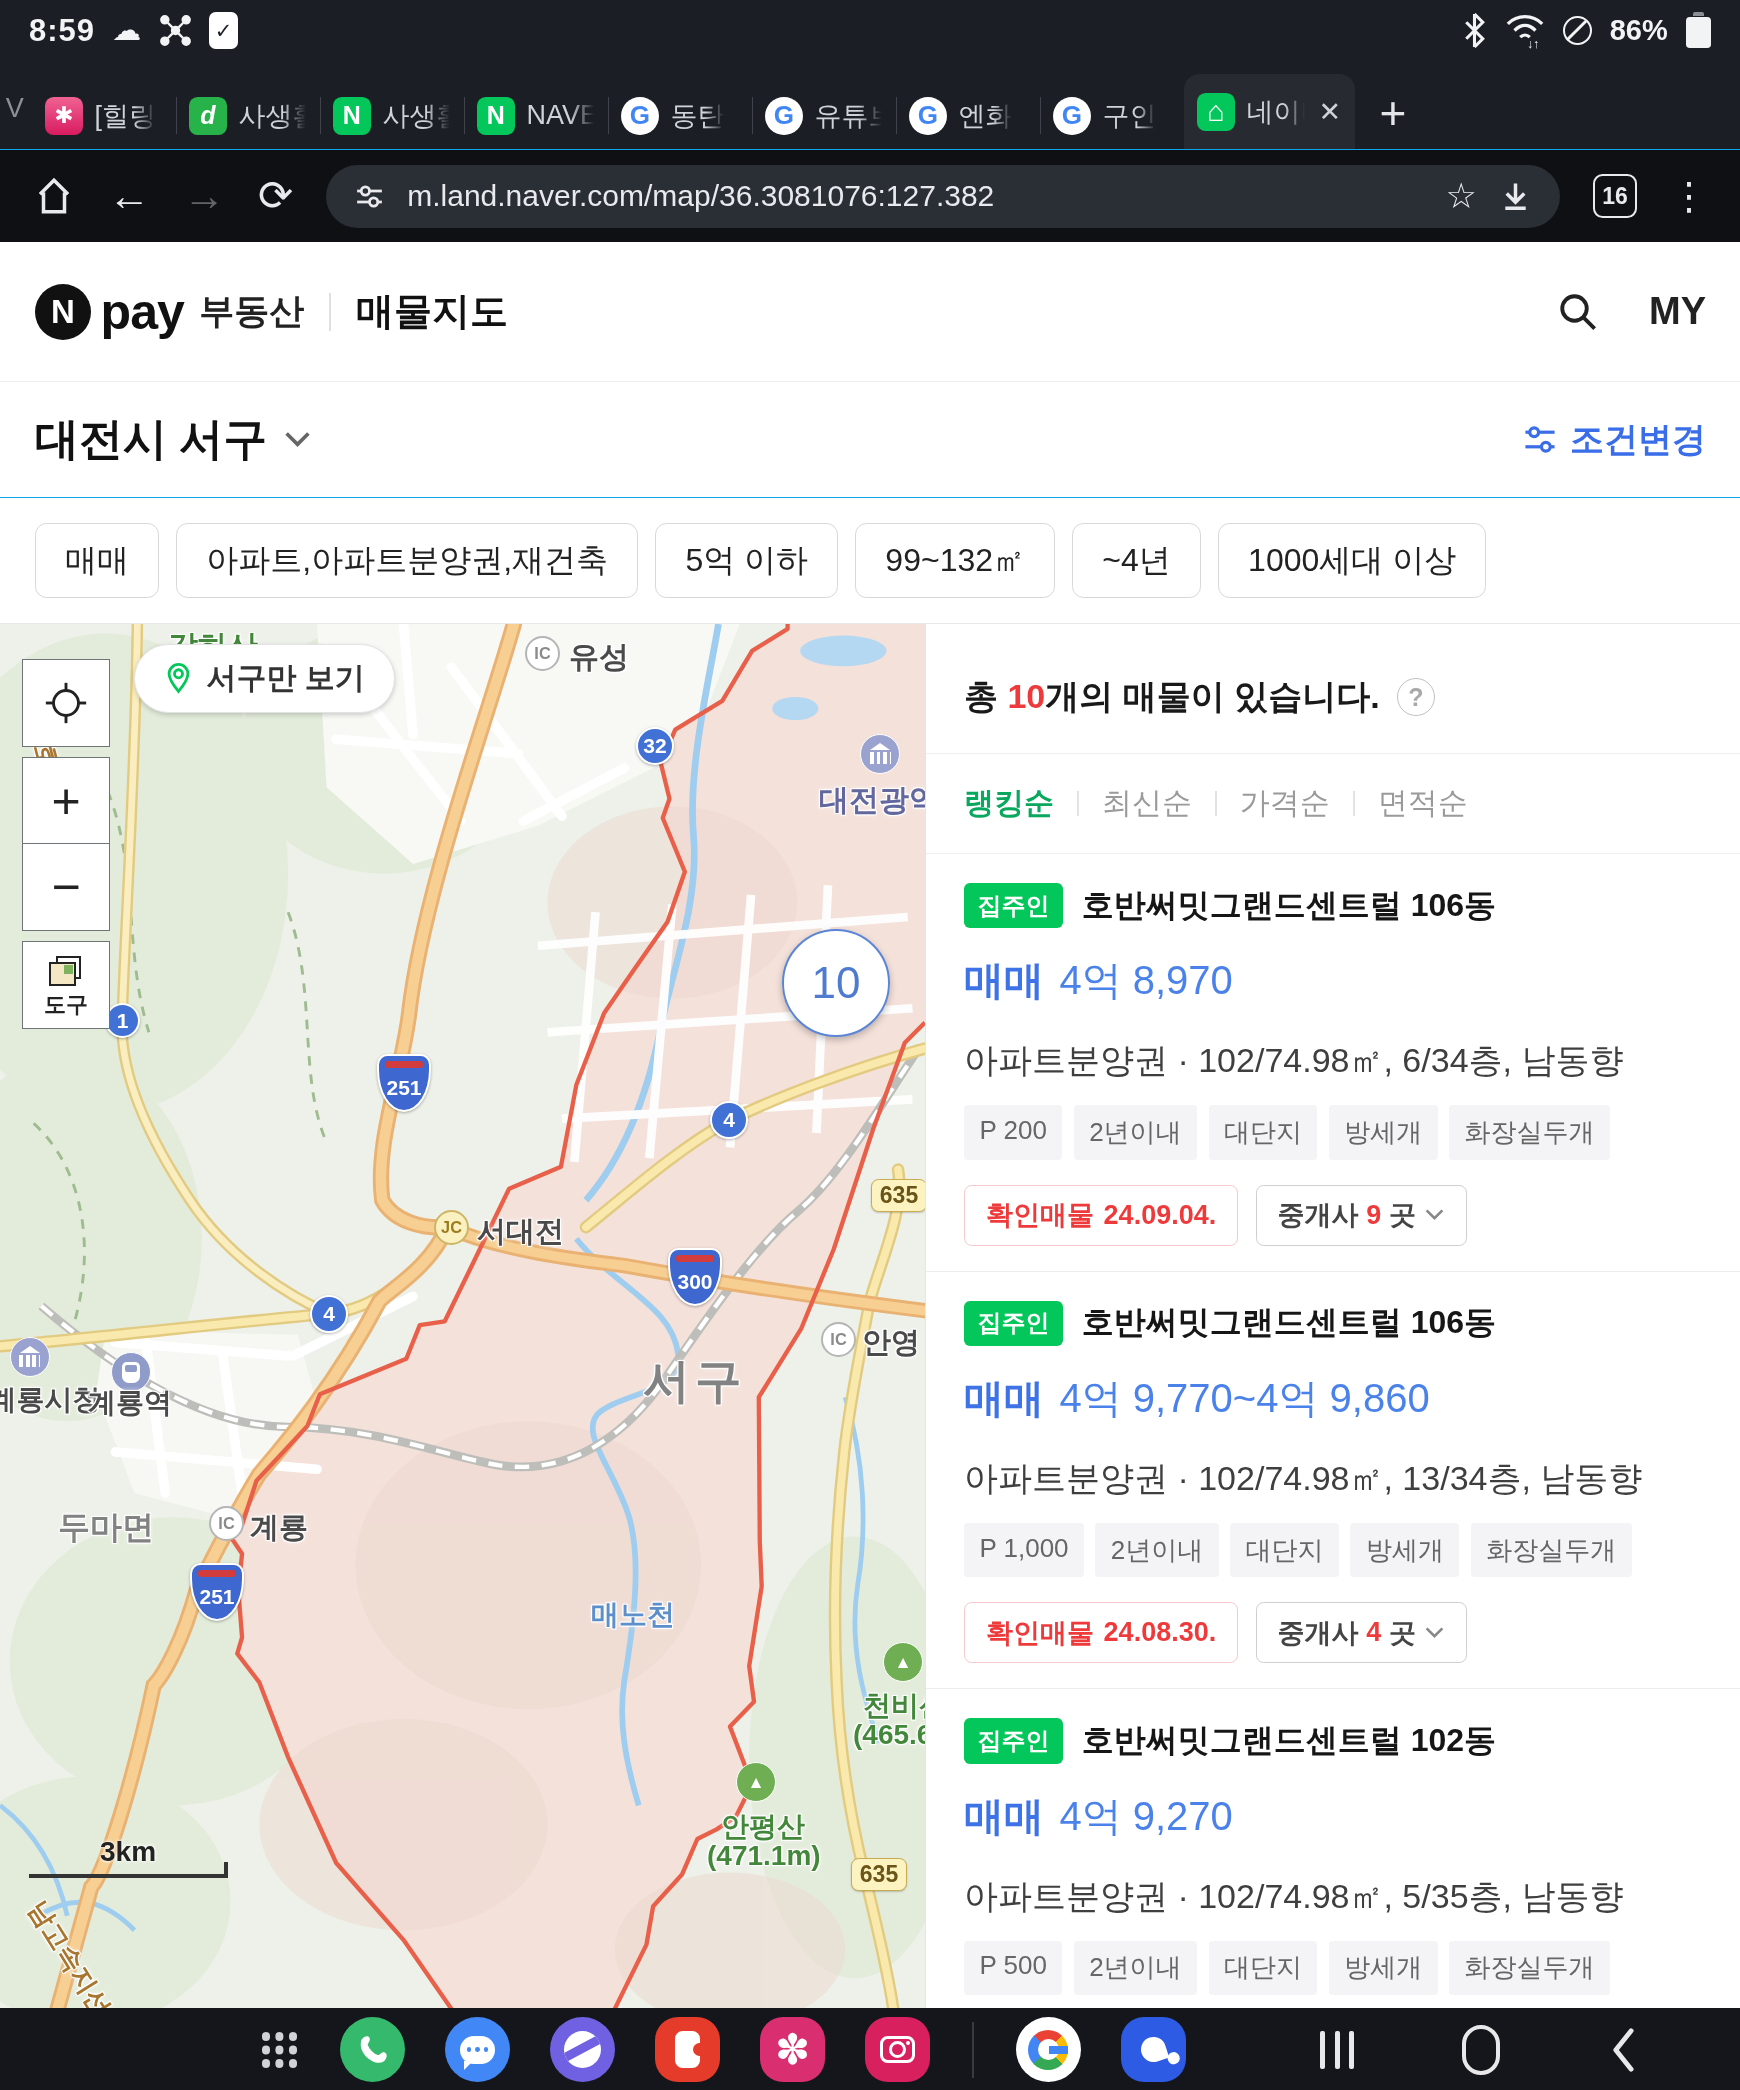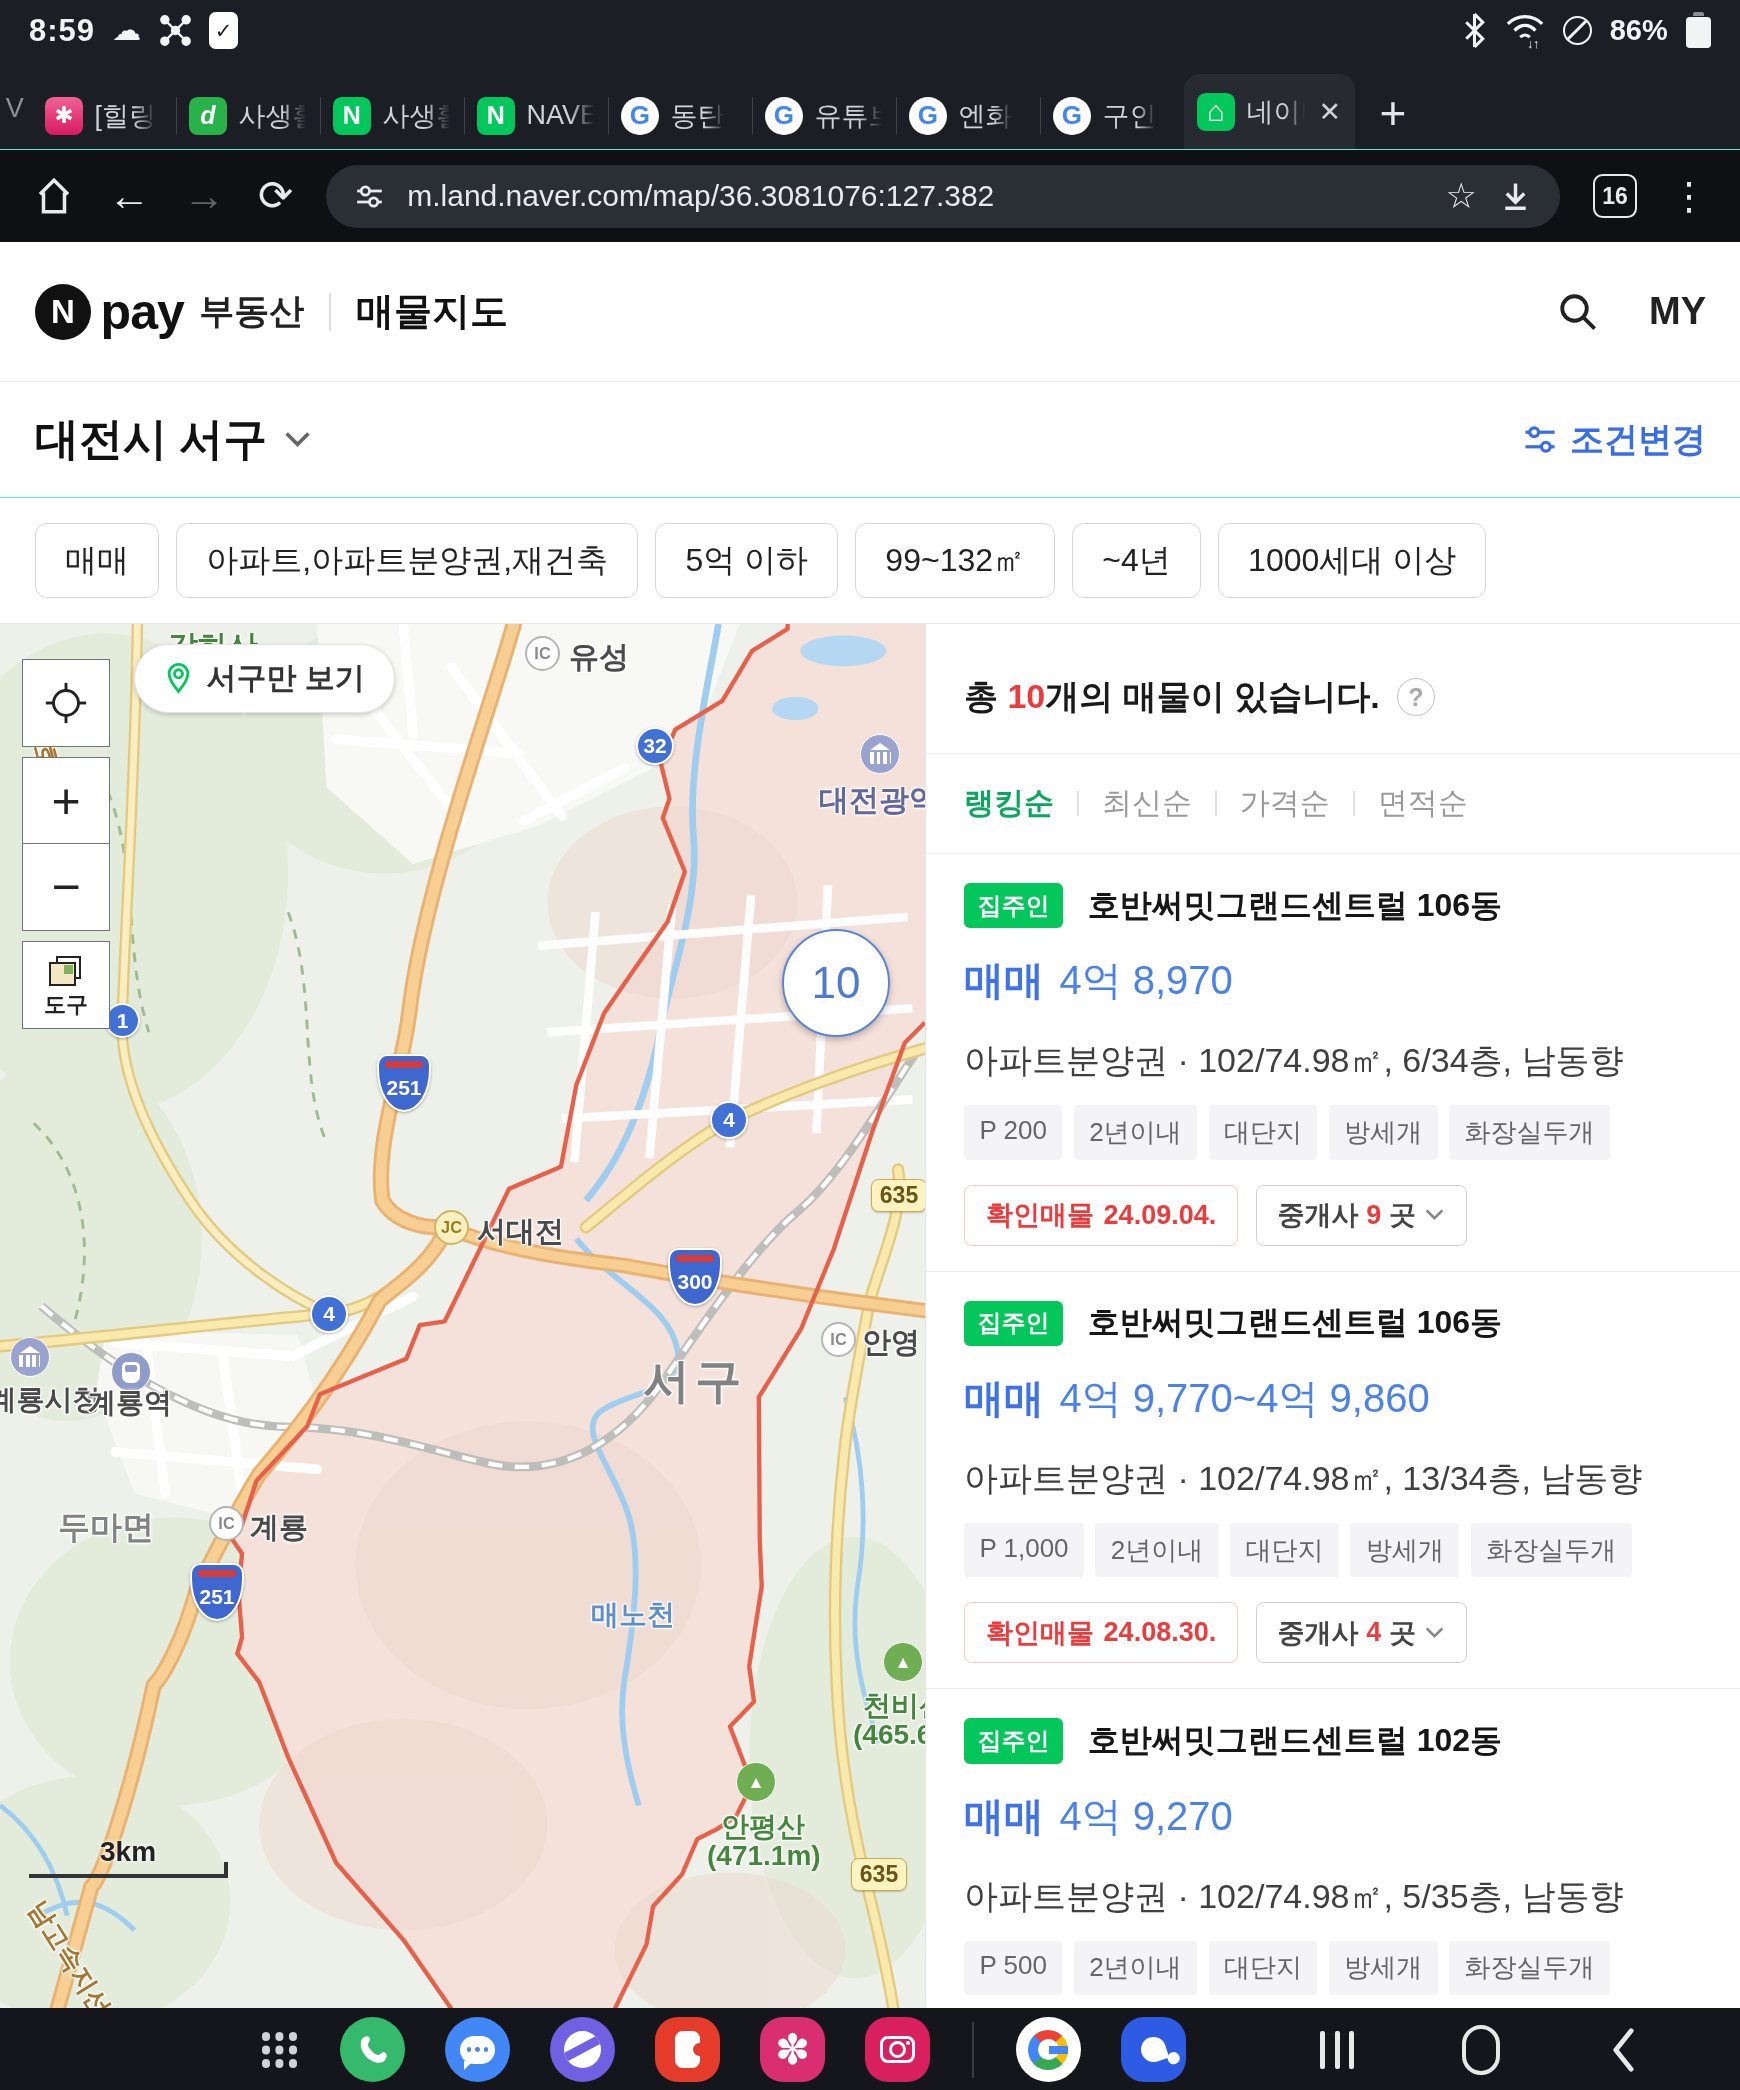--- a/index.html
+++ b/index.html
@@ -1,17 +1,17 @@
 <!DOCTYPE html>
 <html><head>
 <meta charset="utf-8">
 <style>
   html,body{margin:0;padding:0;background:#000;}
   *{box-sizing:border-box;font-family:"Liberation Sans","DejaVu Sans",sans-serif;}
-  #app{position:relative;width:1741px;height:2090px;background:#5eead4;overflow:hidden;}
+  #app{position:relative;width:1741px;height:2090px;background:#0ea5e9;overflow:hidden;}
 
   
   .statusbar{position:absolute;left:0;top:0;width:1741px;height:61px;background:#1b1e25;color:#f2f3f5;
     display:flex;align-items:center;justify-content:space-between;padding:0 29px;}
   .sb-left,.sb-right{display:flex;align-items:center;gap:17.3px;}
   .sb-time{font-size:31px;font-weight:600;letter-spacing:1px;}
   .sb-cloud{font-size:29px;line-height:1;}
   .sb-check{width:29px;height:37px;background:#fff;border-radius:6.7px;color:#1b1e25;font-size:21px;font-weight:700;
     display:flex;align-items:center;justify-content:center;}
   .sb-batt-num{font-size:29px;font-weight:600;}
@@ -146,21 +146,21 @@
   .panel-head{display:flex;align-items:center;gap:13.4px;padding:50px 38px 33px;font-size:34px;font-weight:800;color:#191919;}
   .red{color:#ee3a3a;}
   .helpcirc{width:38px;height:38px;border:1.9px solid #c2c2c2;border-radius:50%;color:#a9a9a9;font-size:25px;font-weight:700;
     display:flex;align-items:center;justify-content:center;margin-left:3.8px;}
   .sortrow{display:flex;align-items:center;gap:23px;padding:29px 38px;border-top:1px solid #efefef;border-bottom:1px solid #efefef;}
   .sort-item{font-size:30px;color:#9a9a9a;}
   .sort-item.on{color:#0aa85f;font-weight:800;}
   .sort-sep{width:1.9px;height:25px;background:#e2e2e2;}
 
   .card{padding:29px 38px 25px;border-bottom:1.9px solid #ededed;}
-  .card-title-row{display:flex;align-items:center;gap:25px;}
+  .card-title-row{display:flex;align-items:center;gap:19px;}
   .badge{background:#03c75a;color:#fff;font-size:24px;font-weight:700;border-radius:5.8px;padding:6.7px 13.4px;}
   .card-title{font-size:32px;font-weight:800;color:#161616;}
   .price-row{display:flex;align-items:baseline;gap:15.4px;margin-top:25px;}
   .trade{font-size:40px;font-weight:800;color:#3e73e8;}
   .price{font-size:40px;font-weight:500;color:#4b82ea;}
   .spec{font-size:34px;color:#3f3f3f;margin-top:30px;}
   .tagrow{display:flex;gap:11.5px;margin-top:21px;flex-wrap:nowrap;}
   .tag{background:#f4f4f6;color:#666;font-size:26px;padding:9.6px 15.4px;border-radius:3.8px;white-space:nowrap;}
   .btnrow{display:flex;gap:17.3px;margin-top:25px;}
   .btn-confirm{border:1.9px solid #f5c9cd;background:#fff;border-radius:7.7px;padding:11.5px 21px;

